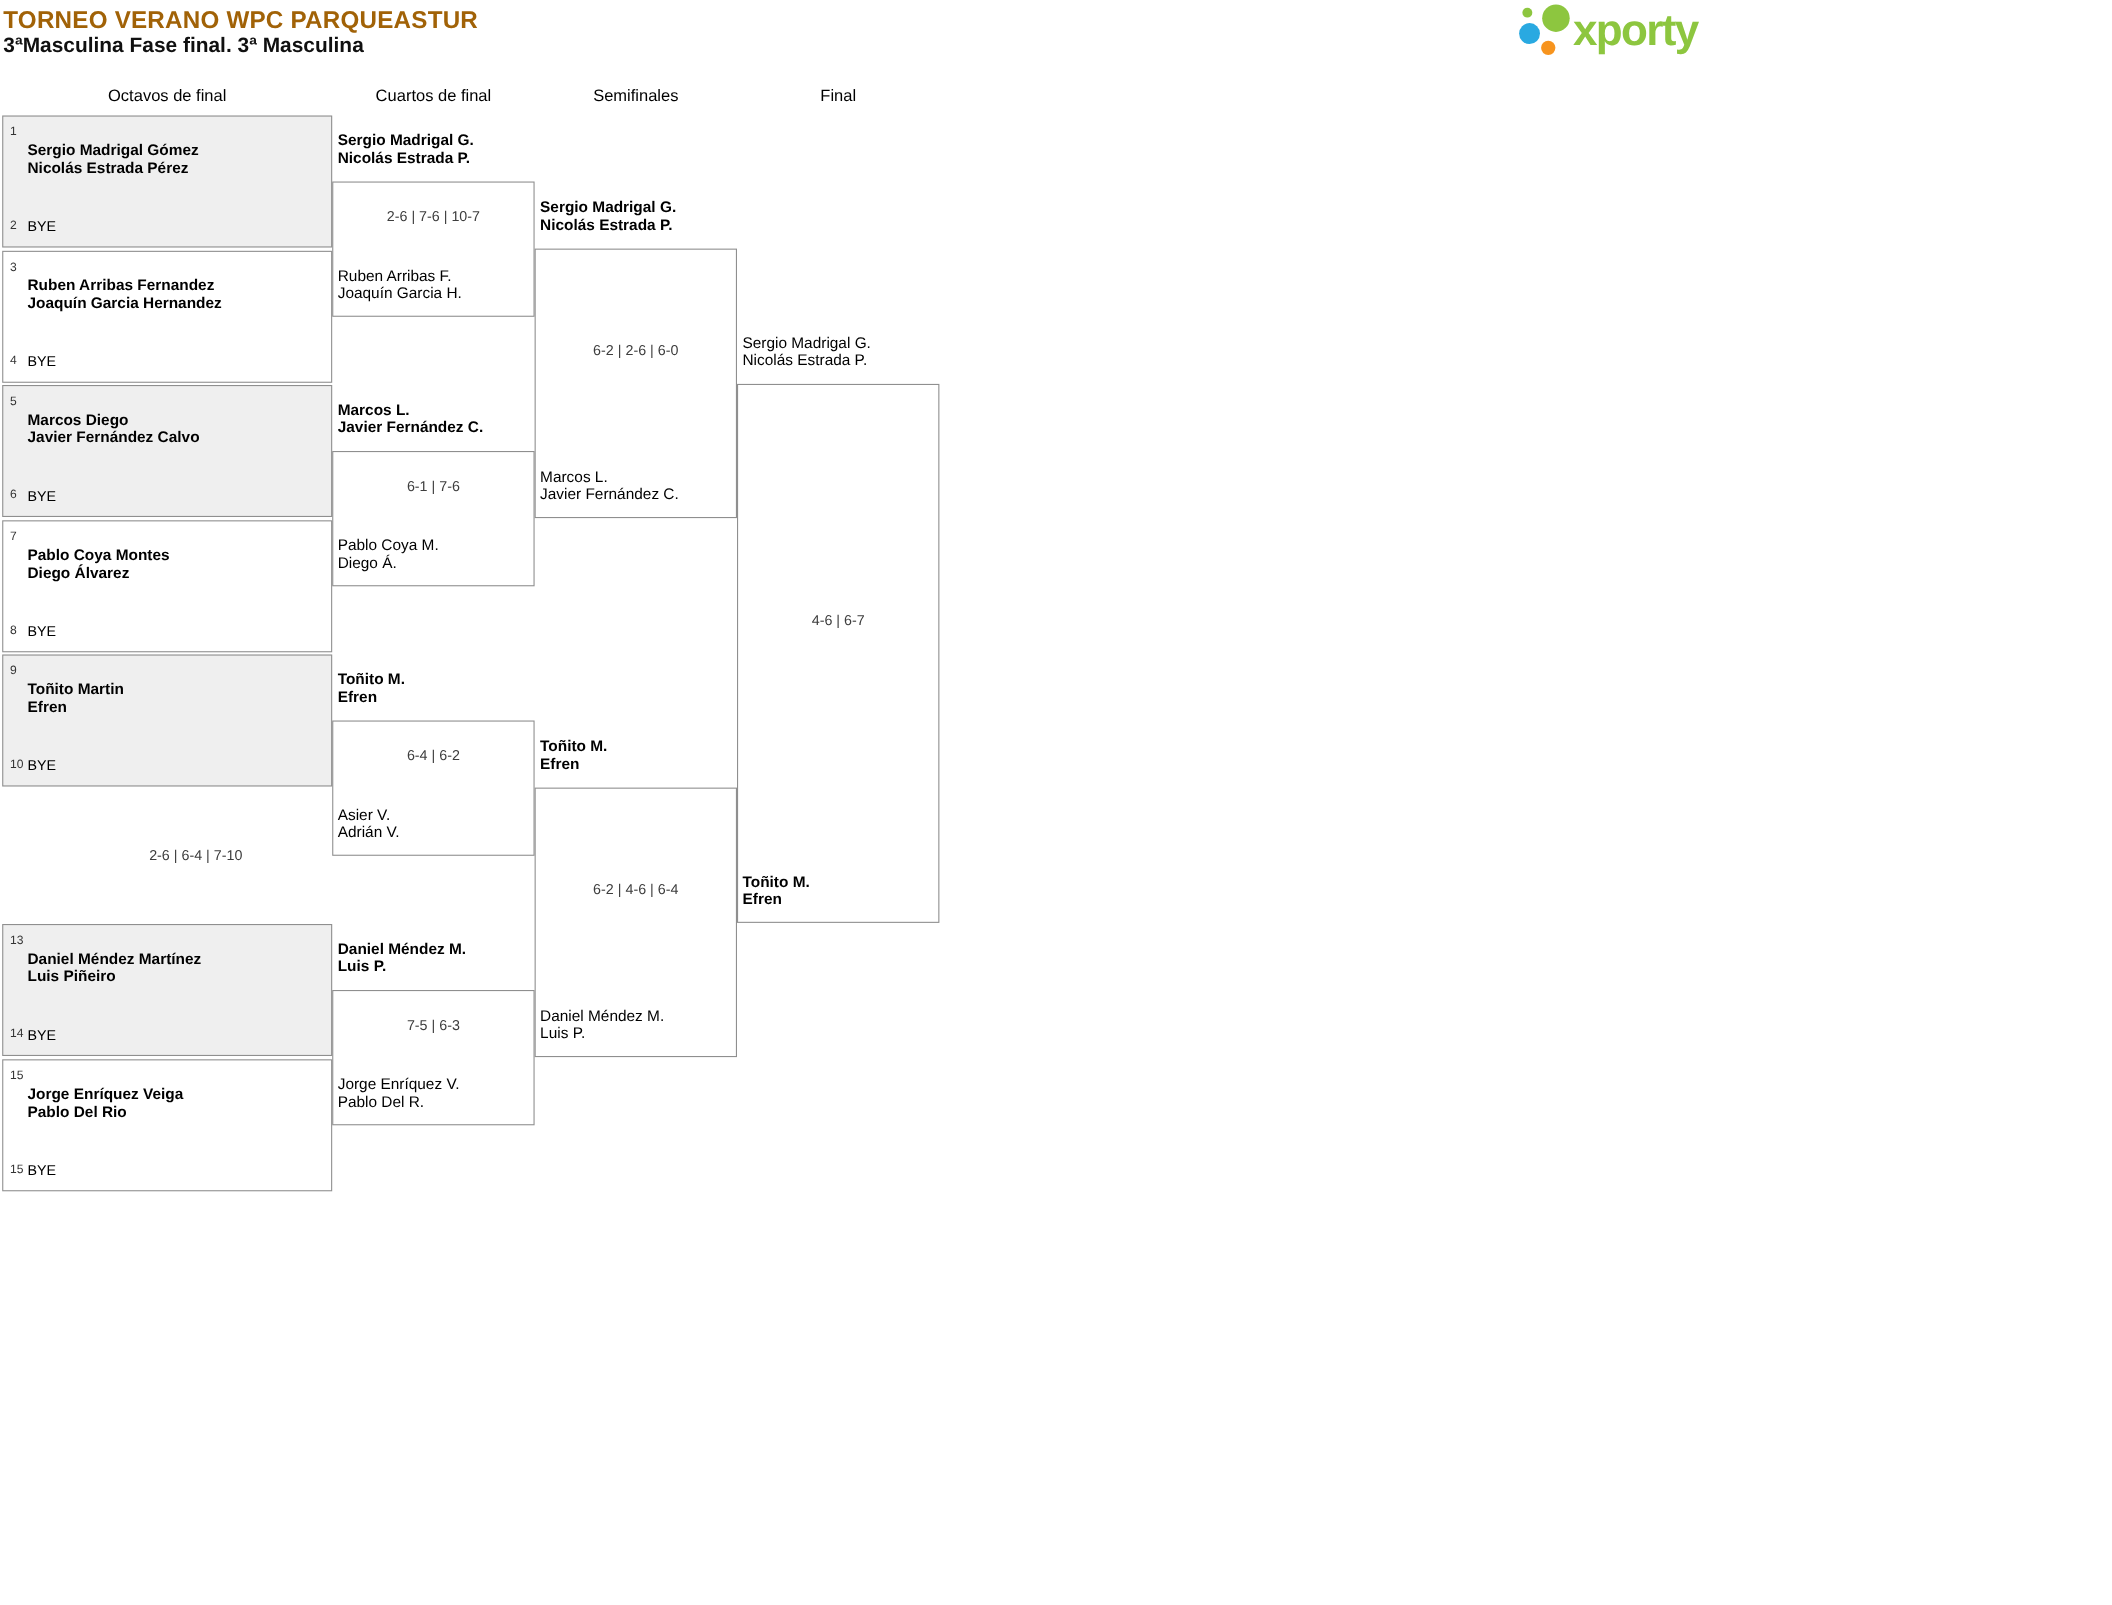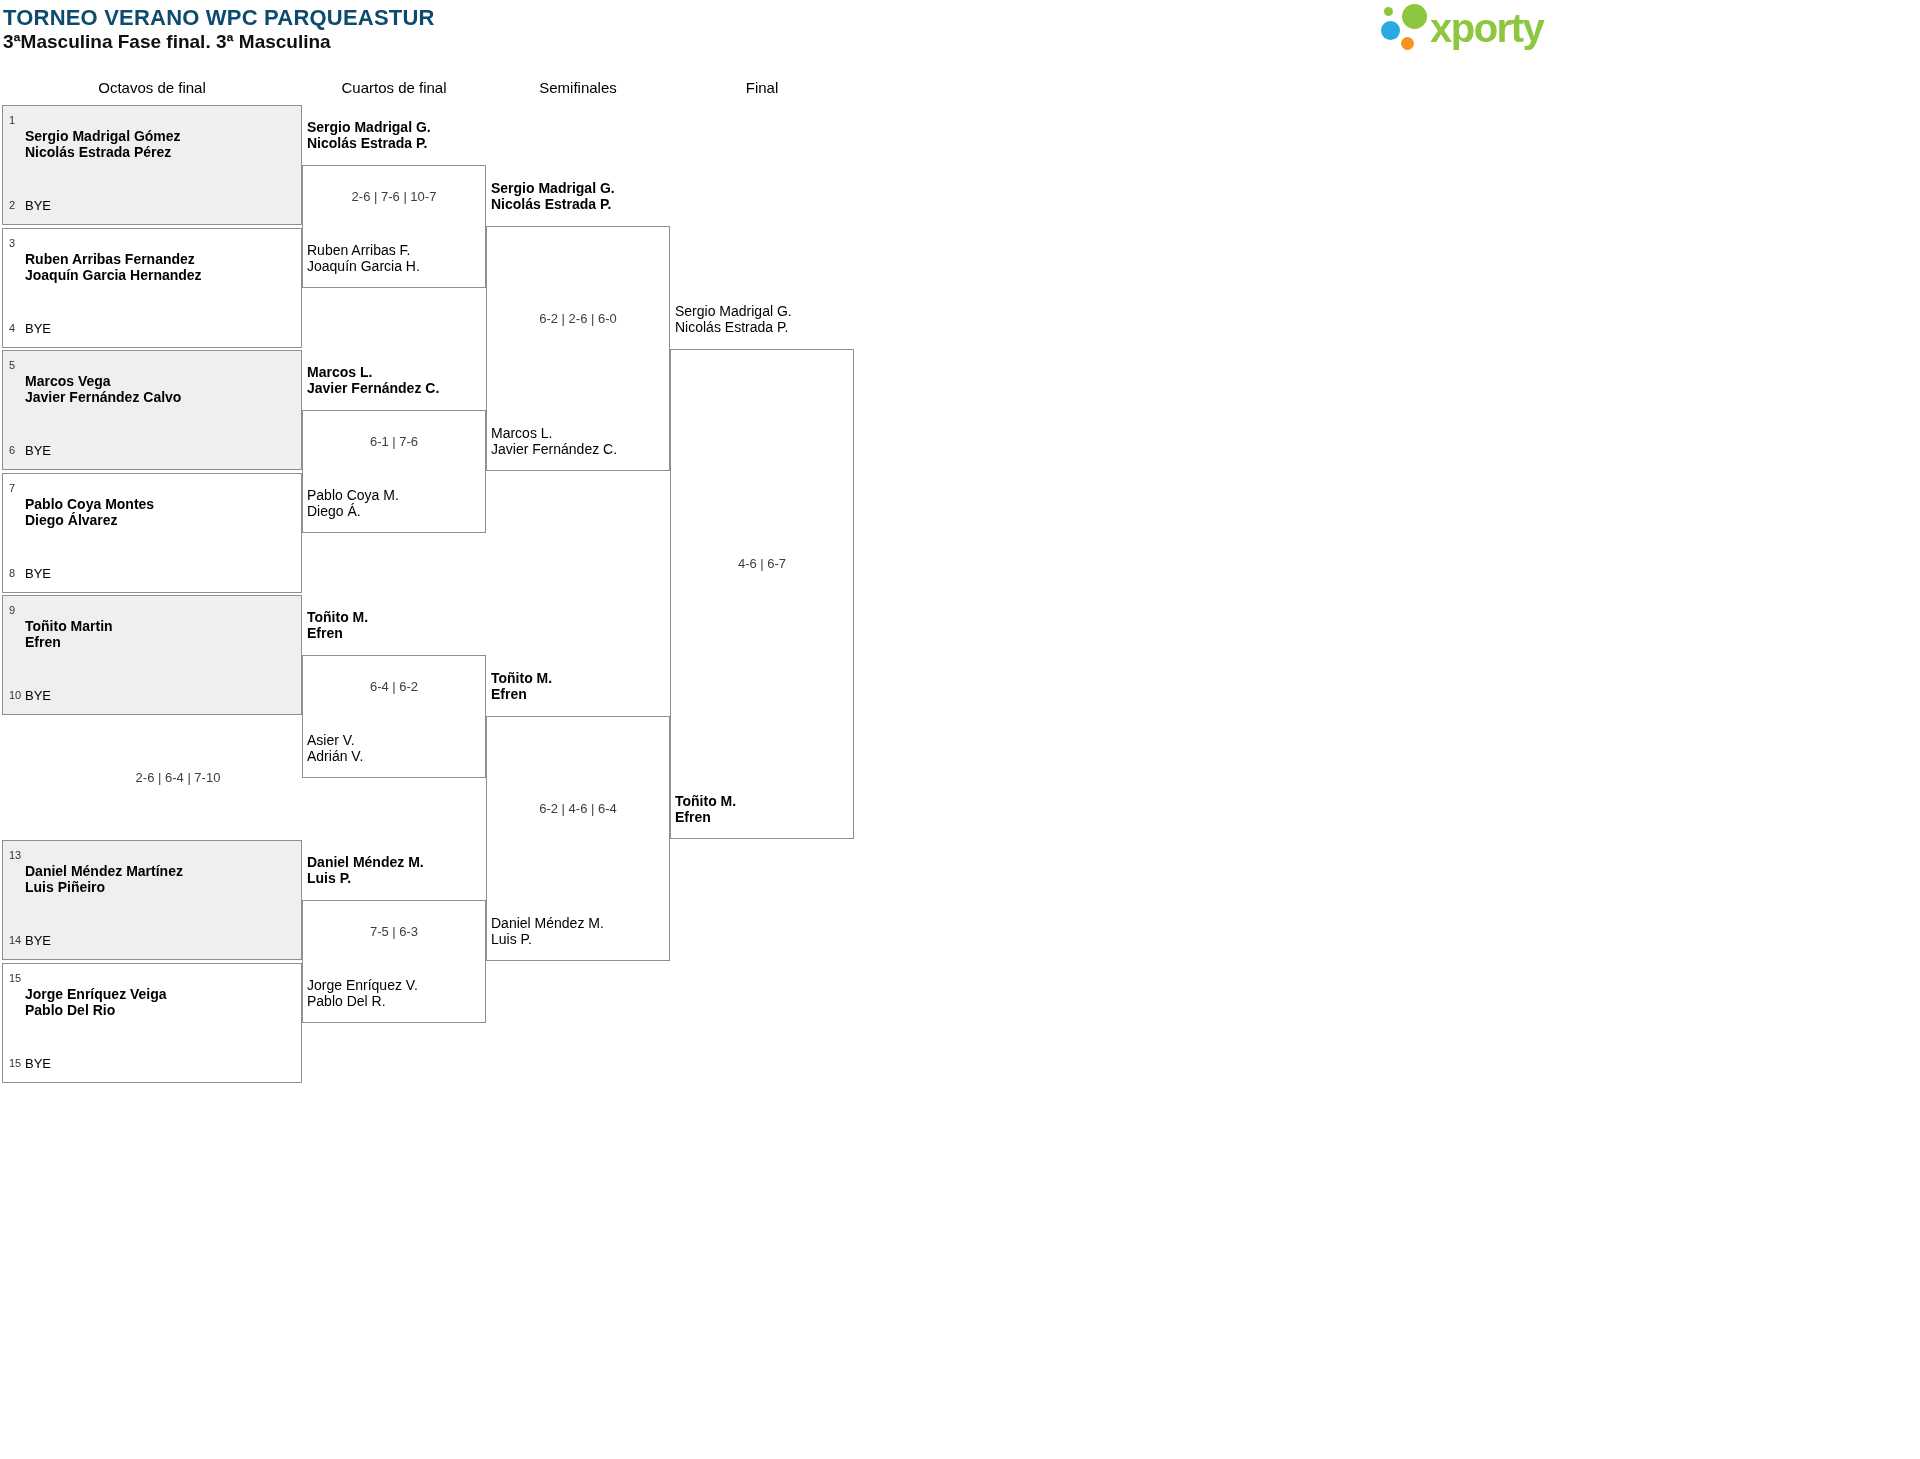--- a/index.html
+++ b/index.html
@@ -1,21 +1,21 @@
 <!DOCTYPE html>
 <html><head>
 <meta charset="utf-8">
 <style>
   html,body { margin:0; padding:0; background:#fff; }
   .page {
     position:relative; width:1920px; height:1459px;
     background:#fff; overflow:hidden;
     font-family:"Liberation Sans", sans-serif; color:#000;
   }
-  .title    { position:absolute; left:3px;  top:5px;  font-size:22px; font-weight:700; color:#0c4a6e; letter-spacing:.2px; }
+  .title    { position:absolute; left:3px;  top:5px;  font-size:22px; font-weight:700; color:#a16207; letter-spacing:.2px; }
   .subtitle { position:absolute; left:3px;  top:31px; font-size:19px; font-weight:700; color:#101010; }
 
   .round-h { position:absolute; top:79px; font-size:15px; font-weight:500; color:#000; text-align:center; }
   .rh1 { left:2px;   width:300px; }
   .rh2 { left:302px; width:184px; }
   .rh3 { left:486px; width:184px; }
   .rh4 { left:670px; width:184px; }
 
   .mbox { position:absolute; border:1px solid #8f8f8f; box-sizing:border-box; background:transparent; }
   .r16  { left:2px; width:300px; height:120px; background:#fff; }
@@ -88,21 +88,21 @@
     <div class="entry-bottom">
       <span class="seed">4</span>
       <div class="names bye">BYE</div>
     </div>
   </div>
 
   <div class="mbox r16 shaded" style="top:350px">
     <div class="entry-top">
       <span class="seed">5</span>
       <div class="names bold">
-        <div>Marcos Vega</div>
+        <div>Marcos Diego</div>
         <div>Javier Fernández Calvo</div>
       </div>
     </div>
     <div class="entry-bottom">
       <span class="seed">6</span>
       <div class="names bye">BYE</div>
     </div>
   </div>
 
   <div class="mbox r16" style="top:473px">

